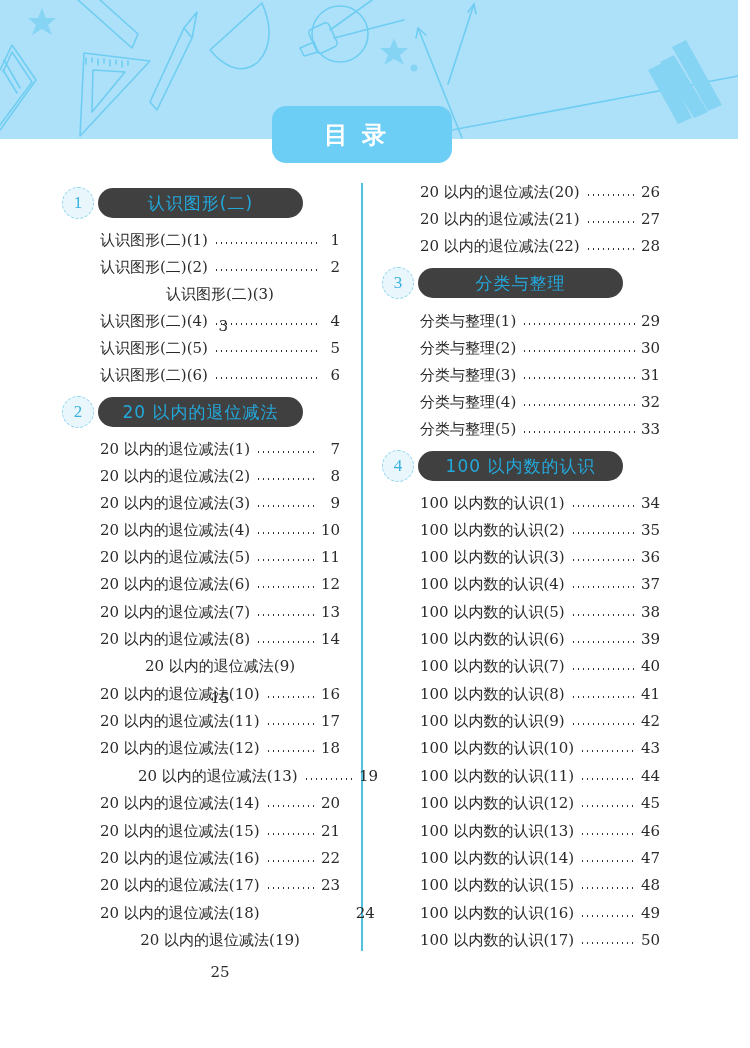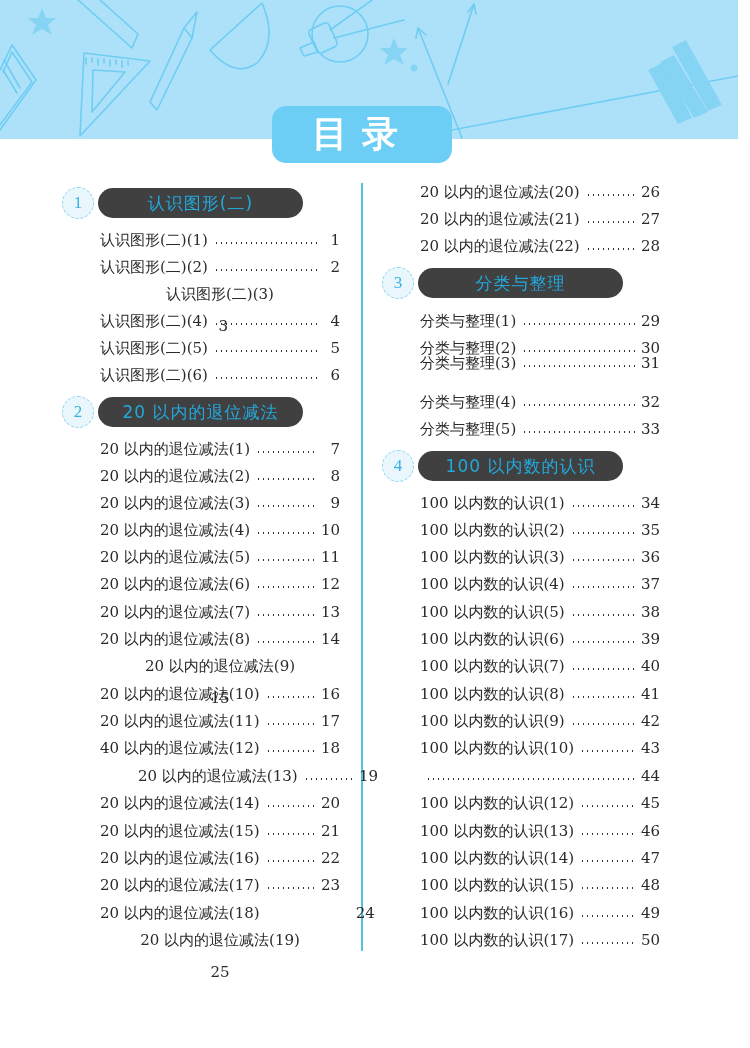--- a/index.html
+++ b/index.html
@@ -12,21 +12,21 @@
     .banner {
       position:absolute; left:0; top:0; width:738px; height:139px;
       background:#ADE1FA; overflow:hidden;
     }
     .banner svg { position:absolute; left:0; top:0; }
     .title-badge {
       position:absolute; left:272px; top:106px; width:180px; height:57px;
       background:#6DCEF5; border-radius:14px;
       display:flex; align-items:center; justify-content:center;
       color:#ffffff; font-family:"DejaVu Sans","Liberation Sans",sans-serif;
-      font-weight:bold; font-size:36px; letter-spacing:14px; padding-left:0; box-sizing:border-box;
+      font-weight:bold; font-size:24px; letter-spacing:14px; padding-left:0; box-sizing:border-box;
     }
     .divider {
       position:absolute; left:361px; top:183px; width:2px; height:768px;
       background:#4FC3E0;
     }
     .col { position:absolute; top:0; }
     .col-left { left:62px; width:290px; }
     .col-right { left:382px; width:290px; }
     .section-head {
       position:absolute; left:0; height:32px; width:245px;
@@ -211,21 +211,21 @@
       <span class="label">20 以内的退位减法(10)</span>
       <span class="dots"></span>
       <span class="page">16</span>
     </div>
   <div class="toc-item" style="top:708px;">
       <span class="label">20 以内的退位减法(11)</span>
       <span class="dots"></span>
       <span class="page">17</span>
     </div>
   <div class="toc-item" style="top:735px;">
-      <span class="label">40 以内的退位减法(12)</span>
+      <span class="label">20 以内的退位减法(12)</span>
       <span class="dots"></span>
       <span class="page">18</span>
     </div>
   <div class="toc-item" style="top:763px;margin-left:38px;">
       <span class="label">20 以内的退位减法(13)</span>
       <span class="dots"></span>
       <span class="page">19</span>
     </div>
   <div class="toc-item" style="top:790px;">
       <span class="label">20 以内的退位减法(14)</span>
@@ -283,21 +283,21 @@
   <div class="toc-item" style="top:308px;">
       <span class="label">分类与整理(1)</span>
       <span class="dots"></span>
       <span class="page">29</span>
     </div>
   <div class="toc-item" style="top:335px;">
       <span class="label">分类与整理(2)</span>
       <span class="dots"></span>
       <span class="page">30</span>
     </div>
-  <div class="toc-item" style="top:350px;justify-content:flex-end;">
+  <div class="toc-item" style="top:362px;justify-content:flex-end;">
       <span class="label">分类与整理(3)</span>
       <span class="dots"></span>
       <span class="page">31</span>
     </div>
   <div class="toc-item" style="top:389px;">
       <span class="label">分类与整理(4)</span>
       <span class="dots"></span>
       <span class="page">32</span>
     </div>
   <div class="toc-item" style="top:416px;">
@@ -354,20 +354,21 @@
       <span class="label">100 以内数的认识(9)</span>
       <span class="dots"></span>
       <span class="page">42</span>
     </div>
   <div class="toc-item" style="top:735px;">
       <span class="label">100 以内数的认识(10)</span>
       <span class="dots"></span>
       <span class="page">43</span>
     </div>
   <div class="toc-item" style="top:763px;">
+      <span class="label">100 以内数的认识(11)</span>
       <span class="dots"></span>
       <span class="page">44</span>
     </div>
   <div class="toc-item" style="top:790px;">
       <span class="label">100 以内数的认识(12)</span>
       <span class="dots"></span>
       <span class="page">45</span>
     </div>
   <div class="toc-item" style="top:818px;">
       <span class="label">100 以内数的认识(13)</span>

